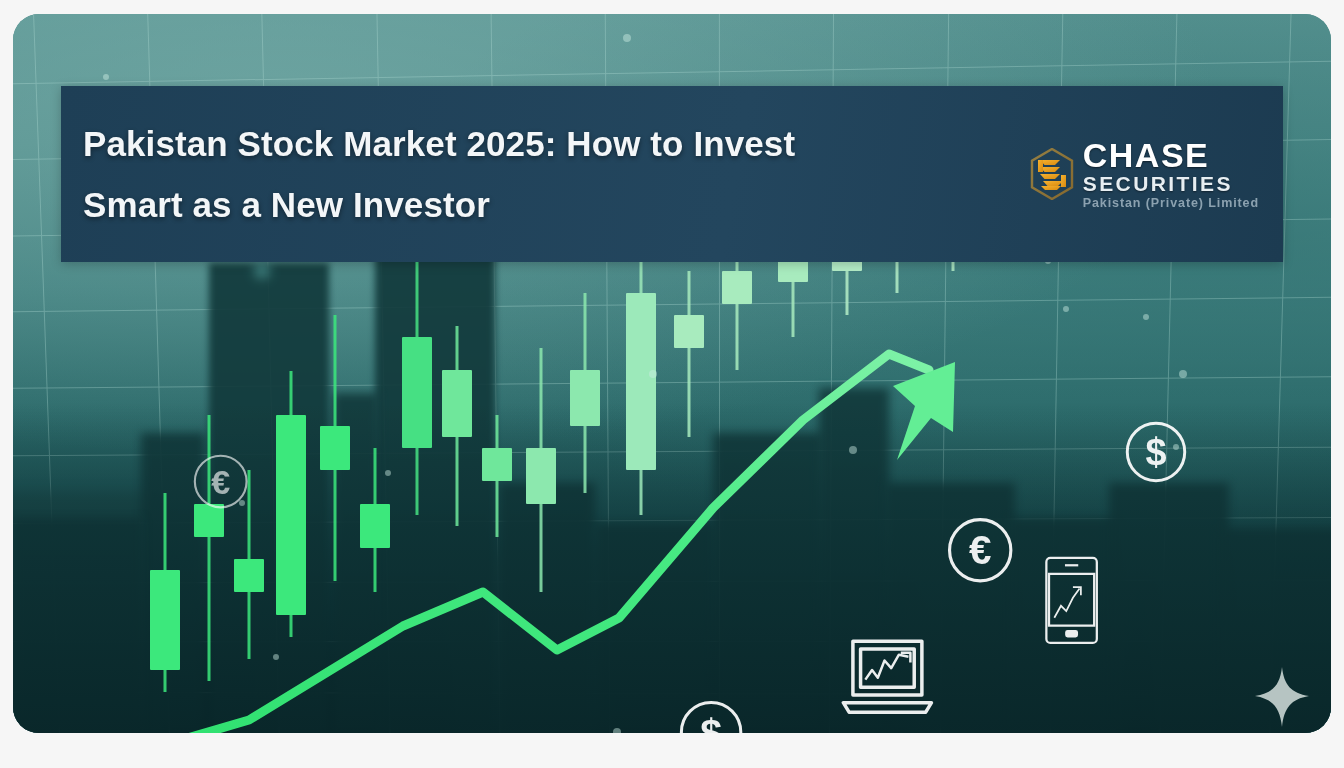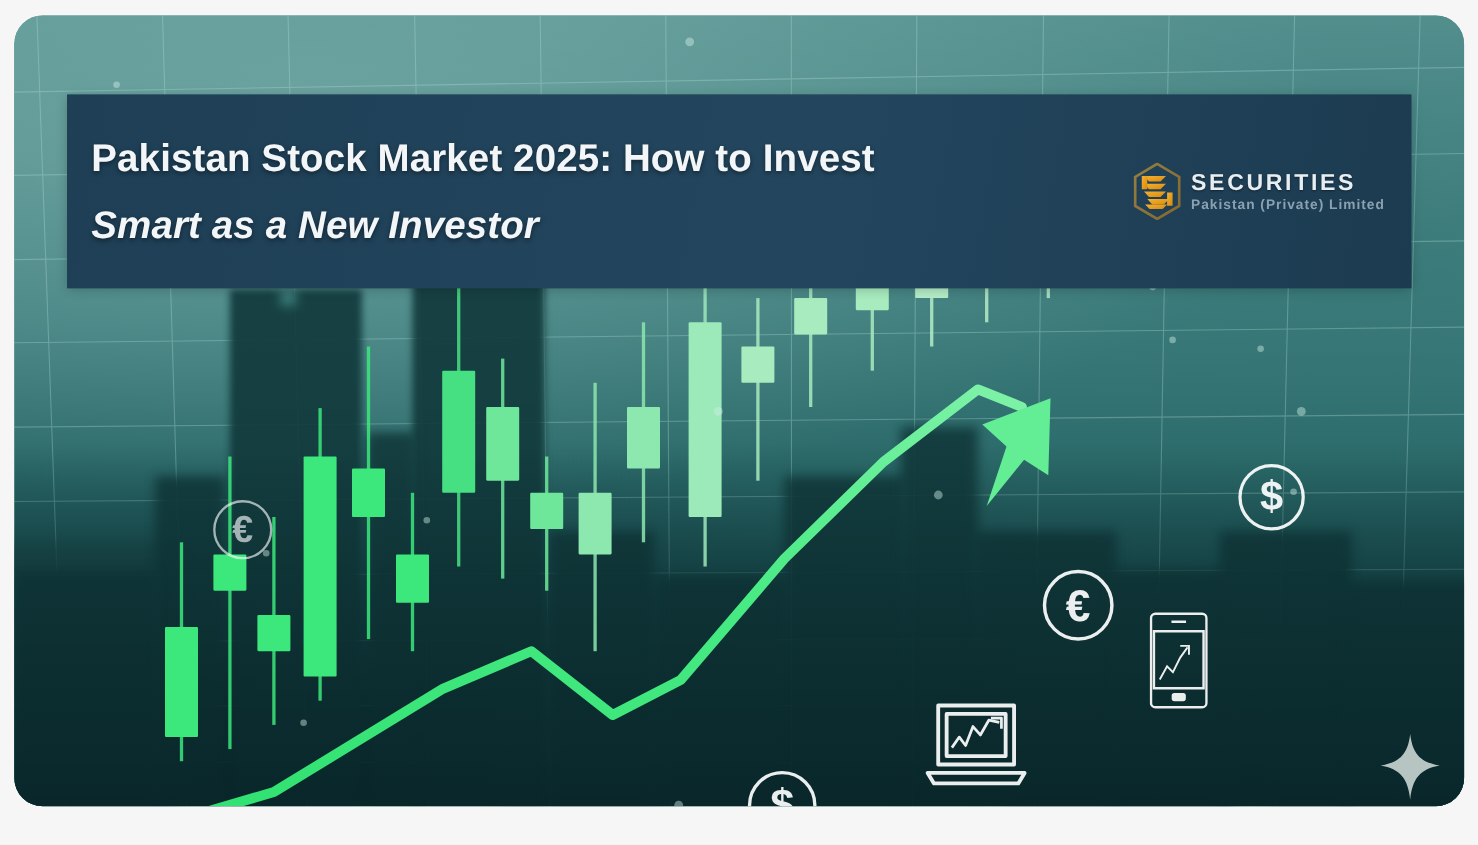--- a/index.html
+++ b/index.html
@@ -145,21 +145,21 @@
     z-index: 2;
     margin-left: 22px;
     color: #f3f6f8;
     font-size: 35px;
     font-weight: bold;
     line-height: 1.75;
     letter-spacing: .1px;
     text-shadow: 0 2px 5px rgba(0,0,0,.45);
     max-width: 950px;
   }
-  #title .l2 { display: block; font-style: italic; }
+  #title .l2 { display: block; }
 
   
   #logo {
     position: relative;
     z-index: 2;
     margin-left: auto;
     margin-right: 24px;
     display: flex;
     align-items: center;
     gap: 9px;
@@ -447,20 +447,21 @@
             <path d="M10 19 h20 l-5 5 H14.5 Z"></path>
             <path d="M10 26 h20 l-5 5 H14.5 Z"></path>
             <path d="M13 33 h20 l-5 5 H17.5 Z"></path>
             <path d="M8 12 l5 0 0 12 -5 0 Z"></path>
             <path d="M31 27 l5 0 0 12 -5 0 Z"></path>
             <path d="M11 38 h20 l-4 4 H15 Z"></path>
           </g>
         </svg>
 
         <div id="logo-words">
+          <span class="brand">CHASE</span>
           <span class="sub">SECURITIES</span>
           <span class="tag">Pakistan (Private) Limited</span>
         </div>
       </div>
     </div>
 
     <svg id="sparkle" viewBox="0 0 54 60">
       <path d="M27 0 C29 18 36 26 54 29 C36 32 29 41 27 60 C25 41 18 32 0 29 C18 26 25 18 27 0 Z" fill="#b6c4c2"></path>
     </svg>
 

